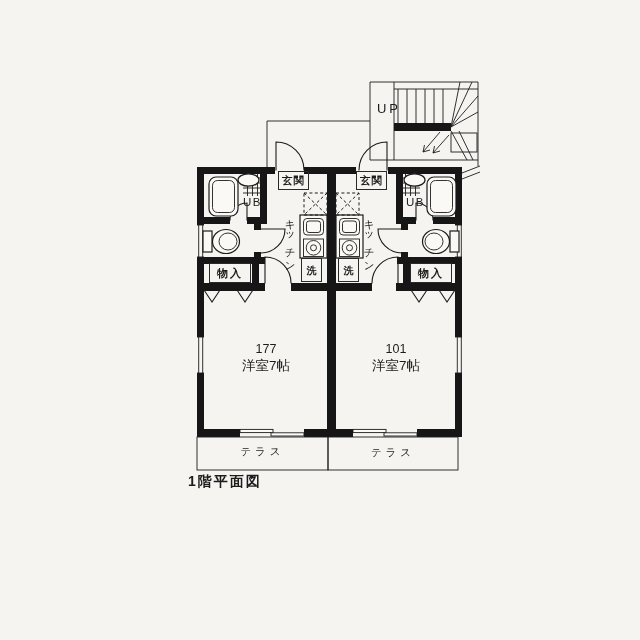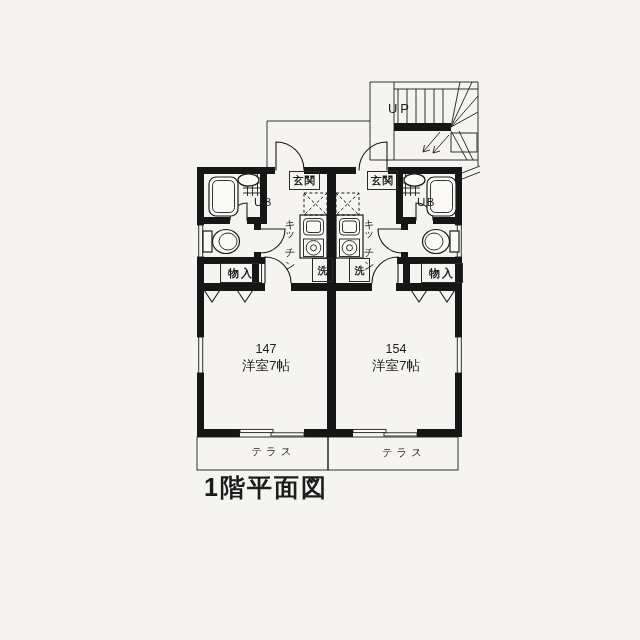--- a/index.html
+++ b/index.html
@@ -7,21 +7,21 @@
           font-family:"Liberation Sans","DejaVu Sans",sans-serif;color:#1c1c1c;}
   svg{position:absolute;left:0;top:0;}
   .ln{stroke:#1c1c1c;stroke-width:1.1;fill:none;stroke-linecap:square;}
   .thin{stroke:#1c1c1c;stroke-width:0.9;fill:none;}
   .wall{fill:#161616;stroke:none;}
   .fx{stroke:#1c1c1c;stroke-width:1.2;fill:#faf9f6;}
   .fx2{stroke:#1c1c1c;stroke-width:0.9;fill:none;}
   .dash{stroke:#1c1c1c;stroke-width:1;fill:none;stroke-dasharray:3 2.4;}
   .pane{stroke:#1c1c1c;stroke-width:0.9;fill:#fbfaf8;}
   .lbl{position:absolute;color:#1c1c1c;white-space:nowrap;line-height:1.1;}
-  .ctr{display:flex;align-items:center;justify-content:center;text-align:center;margin-left:11px;}
+  .ctr{display:flex;align-items:center;justify-content:center;text-align:center;}
   .box{border:1.2px solid #2a2a2a;box-sizing:border-box;font-weight:bold;}
   .vert{writing-mode:vertical-rl;text-orientation:upright;}
 </style>
 </head>
 <body>
 
 <div class="canvas">
 
   <svg width="640" height="640" viewBox="0 0 640 640">
 
@@ -165,25 +165,25 @@
   <div class="lbl vert" style="left:284px;top:212px;height:58px;font-size:10.5px;letter-spacing:2px;">キッチン</div>
   <div class="lbl vert" style="left:363px;top:212px;height:58px;font-size:10.5px;letter-spacing:2px;">キッチン</div>
 
   <div class="lbl ctr box" style="left:301px;top:258px;width:21px;height:24px;font-size:10px;">洗</div>
   <div class="lbl ctr box" style="left:338px;top:258px;width:21px;height:24px;font-size:10px;">洗</div>
 
   <div class="lbl ctr box" style="left:209px;top:263px;width:42px;height:20px;font-size:11px;letter-spacing:2px;">物入</div>
   <div class="lbl ctr box" style="left:410px;top:263px;width:42px;height:20px;font-size:11px;letter-spacing:2px;">物入</div>
 
   <div class="lbl" style="left:211px;top:342px;width:110px;text-align:center;">
-    <div style="font-size:12.5px;line-height:15px;">147</div>
+    <div style="font-size:12.5px;line-height:15px;">177</div>
     <div style="font-size:13.5px;line-height:18px;">洋室7帖</div>
   </div>
   <div class="lbl" style="left:341px;top:342px;width:110px;text-align:center;">
-    <div style="font-size:12.5px;line-height:15px;">154</div>
+    <div style="font-size:12.5px;line-height:15px;">101</div>
     <div style="font-size:13.5px;line-height:18px;">洋室7帖</div>
   </div>
 
   <div class="lbl ctr" style="left:197px;top:446px;width:131px;font-size:10.5px;letter-spacing:4px;">テラス</div>
   <div class="lbl ctr" style="left:328px;top:447px;width:130px;font-size:10.5px;letter-spacing:4px;">テラス</div>
 
-  <div class="lbl" style="left:204px;top:474px;font-size:25px;letter-spacing:2px;font-weight:600;">1階平面図</div>
+  <div class="lbl" style="left:188px;top:474px;font-size:14px;letter-spacing:2px;font-weight:600;">1階平面図</div>
 </div>
 
 </body></html>

